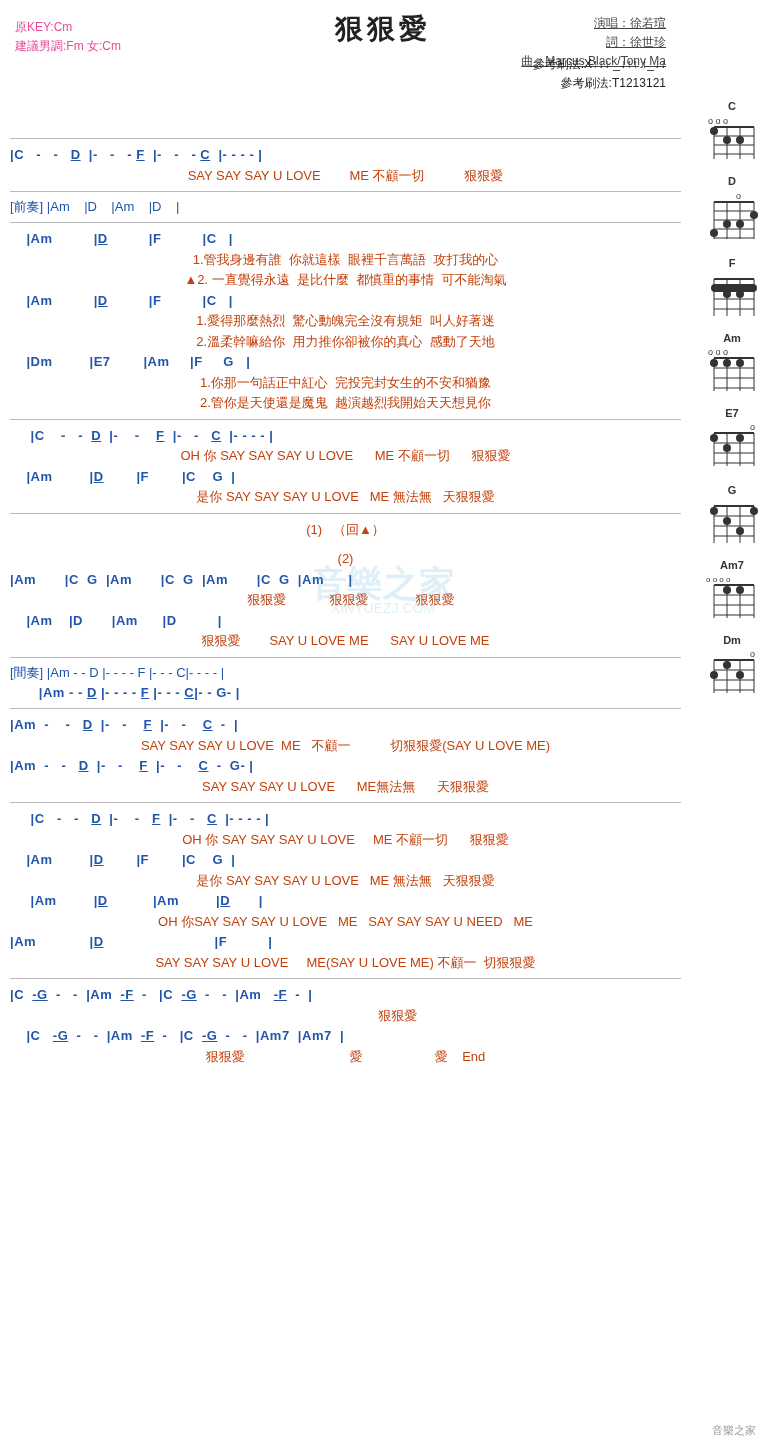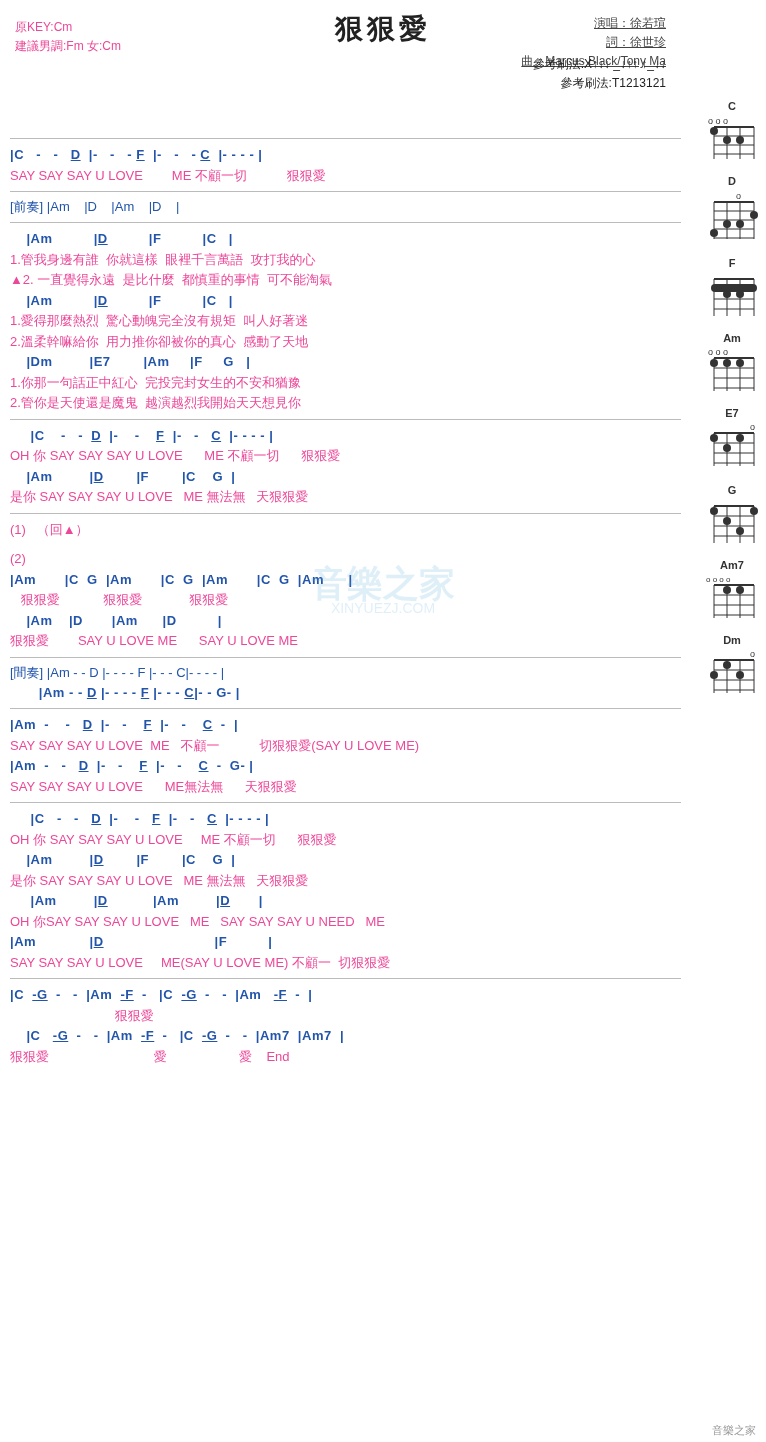--- a/index.html
+++ b/index.html
@@ -107,24 +107,25 @@
       letter-spacing: 0.5px;
       margin-bottom: 0;
     }
     .chord-line .underline {
       text-decoration: underline;
     }
 
     
     .lyric-line {
       font-size: 13px;
-      color: #ec4899;
+      color: #c2410c;
       line-height: 1.5;
       white-space: pre;
       margin-bottom: 0;
+      text-align: center;
     }
 
     
     .section-label {
       font-size: 13px;
       color: #2255aa;
       font-weight: normal;
       margin: 4px 0 2px 0;
     }
 

